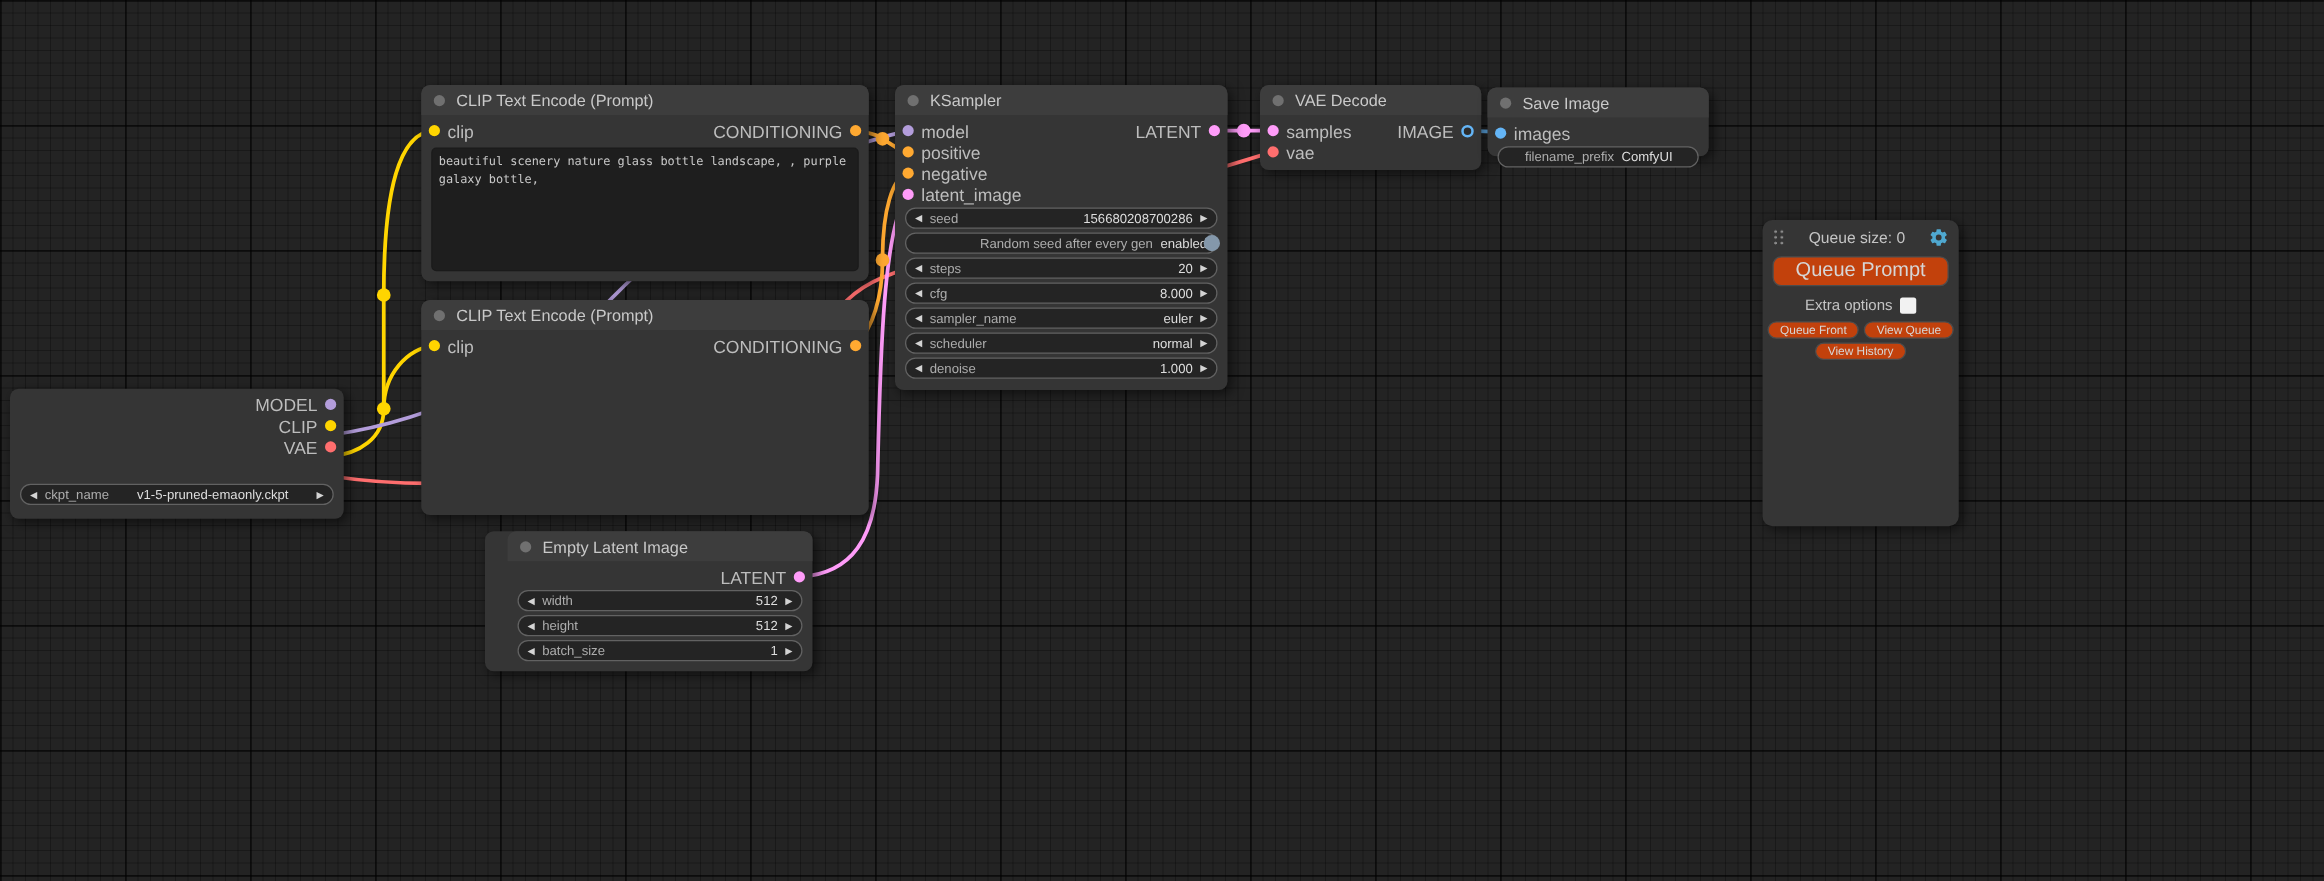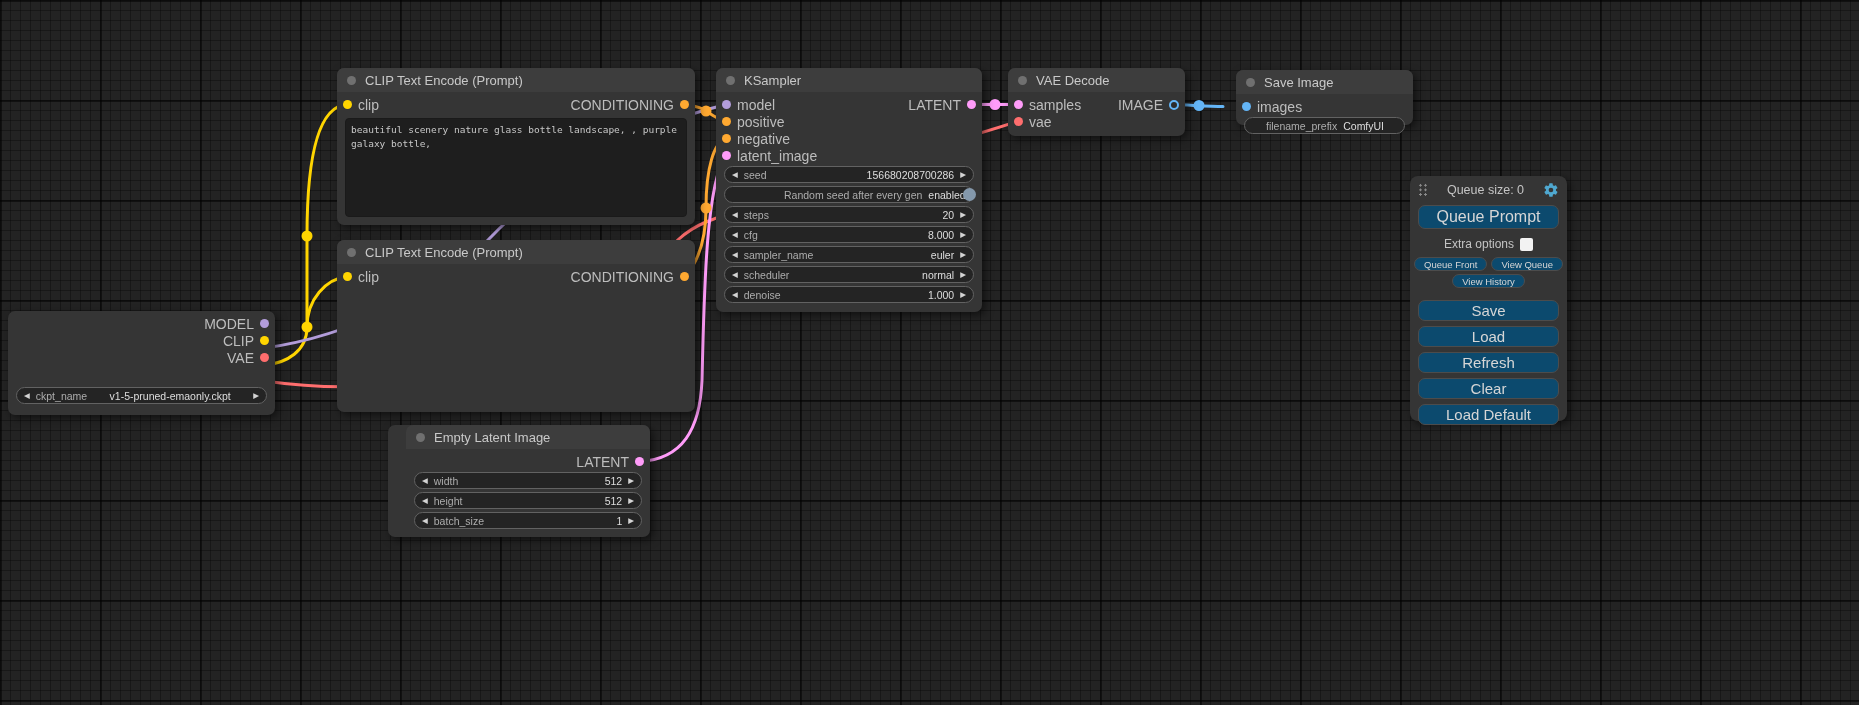--- a/index.html
+++ b/index.html
@@ -45,21 +45,21 @@
   
   .qpanel{position:absolute;left:1410px;top:176px;width:157px;height:245px;
     background:#353535;border-radius:8px;box-shadow:3px 3px 9px rgba(0,0,0,.55);
     z-index:3;box-sizing:border-box;padding:6px 8px;}
   .qheader{display:flex;align-items:center;height:16px;}
   .drag-handle{width:10px;height:14px;flex:none;
     background-image:radial-gradient(#8b8b8b 1px, transparent 1.4px);
     background-size:5px 4.6px;background-position:0 0;}
   .qtitle{flex:1;text-align:center;font-size:12.5px;color:#c4c4c4;}
   .gear{width:16px;height:16px;flex:none;}
-  .btn{background:#0c4a6e;border:1px solid #4c4c4c;color:#d6d6d6;
+  .btn{background:#c2410c;border:1px solid #4c4c4c;color:#d6d6d6;
     display:flex;align-items:center;justify-content:center;box-sizing:border-box;
     cursor:pointer;white-space:nowrap;}
   .btn-queue{height:24px;border-radius:7px;font-size:16px;margin-top:7px;width:100%;}
   .extra-row{display:flex;align-items:center;justify-content:center;gap:6px;
     margin-top:8px;font-size:12px;color:#c4c4c4;}
   .checkbox{width:13px;height:13px;background:#f2f2f2;border-radius:2px;}
   .small-row{display:flex;justify-content:center;gap:4px;margin-top:6px;}
   .btn-small{height:14px;border-radius:8px;font-size:9.5px;padding:0 9px;}
   .actions{display:flex;flex-direction:column;gap:5px;margin-top:12px;}
   .btn-action{height:21px;border-radius:7px;font-size:15px;width:100%;}
@@ -288,21 +288,21 @@
     </span>
   </div>
   <div class="slot-row">
     <span class="slot">
       <span class="slot-dot" style="background-color: rgb(255, 110, 110);"></span>
       <span>vae</span>
     </span>
   </div>
 </div>
 
-<div class="node" style="left:1236px;top:70px;width:177px;height:55px;">
+<div class="node" style="left:1190px;top:70px;width:177px;height:55px;">
   <div class="node-title">
     <span class="title-dot"></span>
     <span>Save Image</span>
   </div>
   <div class="slot-row" style="margin-top:4px;">
     <span class="slot">
       <span class="slot-dot" style="background-color: rgb(100, 181, 246);"></span>
       <span>images</span>
     </span>
   </div>
@@ -325,20 +325,13 @@
     <span>Extra options</span>
     <span class="checkbox"></span>
   </div>
   <div class="small-row">
     <button class="btn btn-small">Queue Front</button>
     <button class="btn btn-small">View Queue</button>
   </div>
   <div class="small-row" style="margin-top:3px;">
     <button class="btn btn-small">View History</button>
   </div>
-  <div class="actions">
-    <button class="btn btn-action">Save</button>
-    <button class="btn btn-action">Load</button>
-    <button class="btn btn-action">Refresh</button>
-    <button class="btn btn-action">Clear</button>
-    <button class="btn btn-action">Load Default</button>
-  </div>
 </div>
 
 </body></html>

